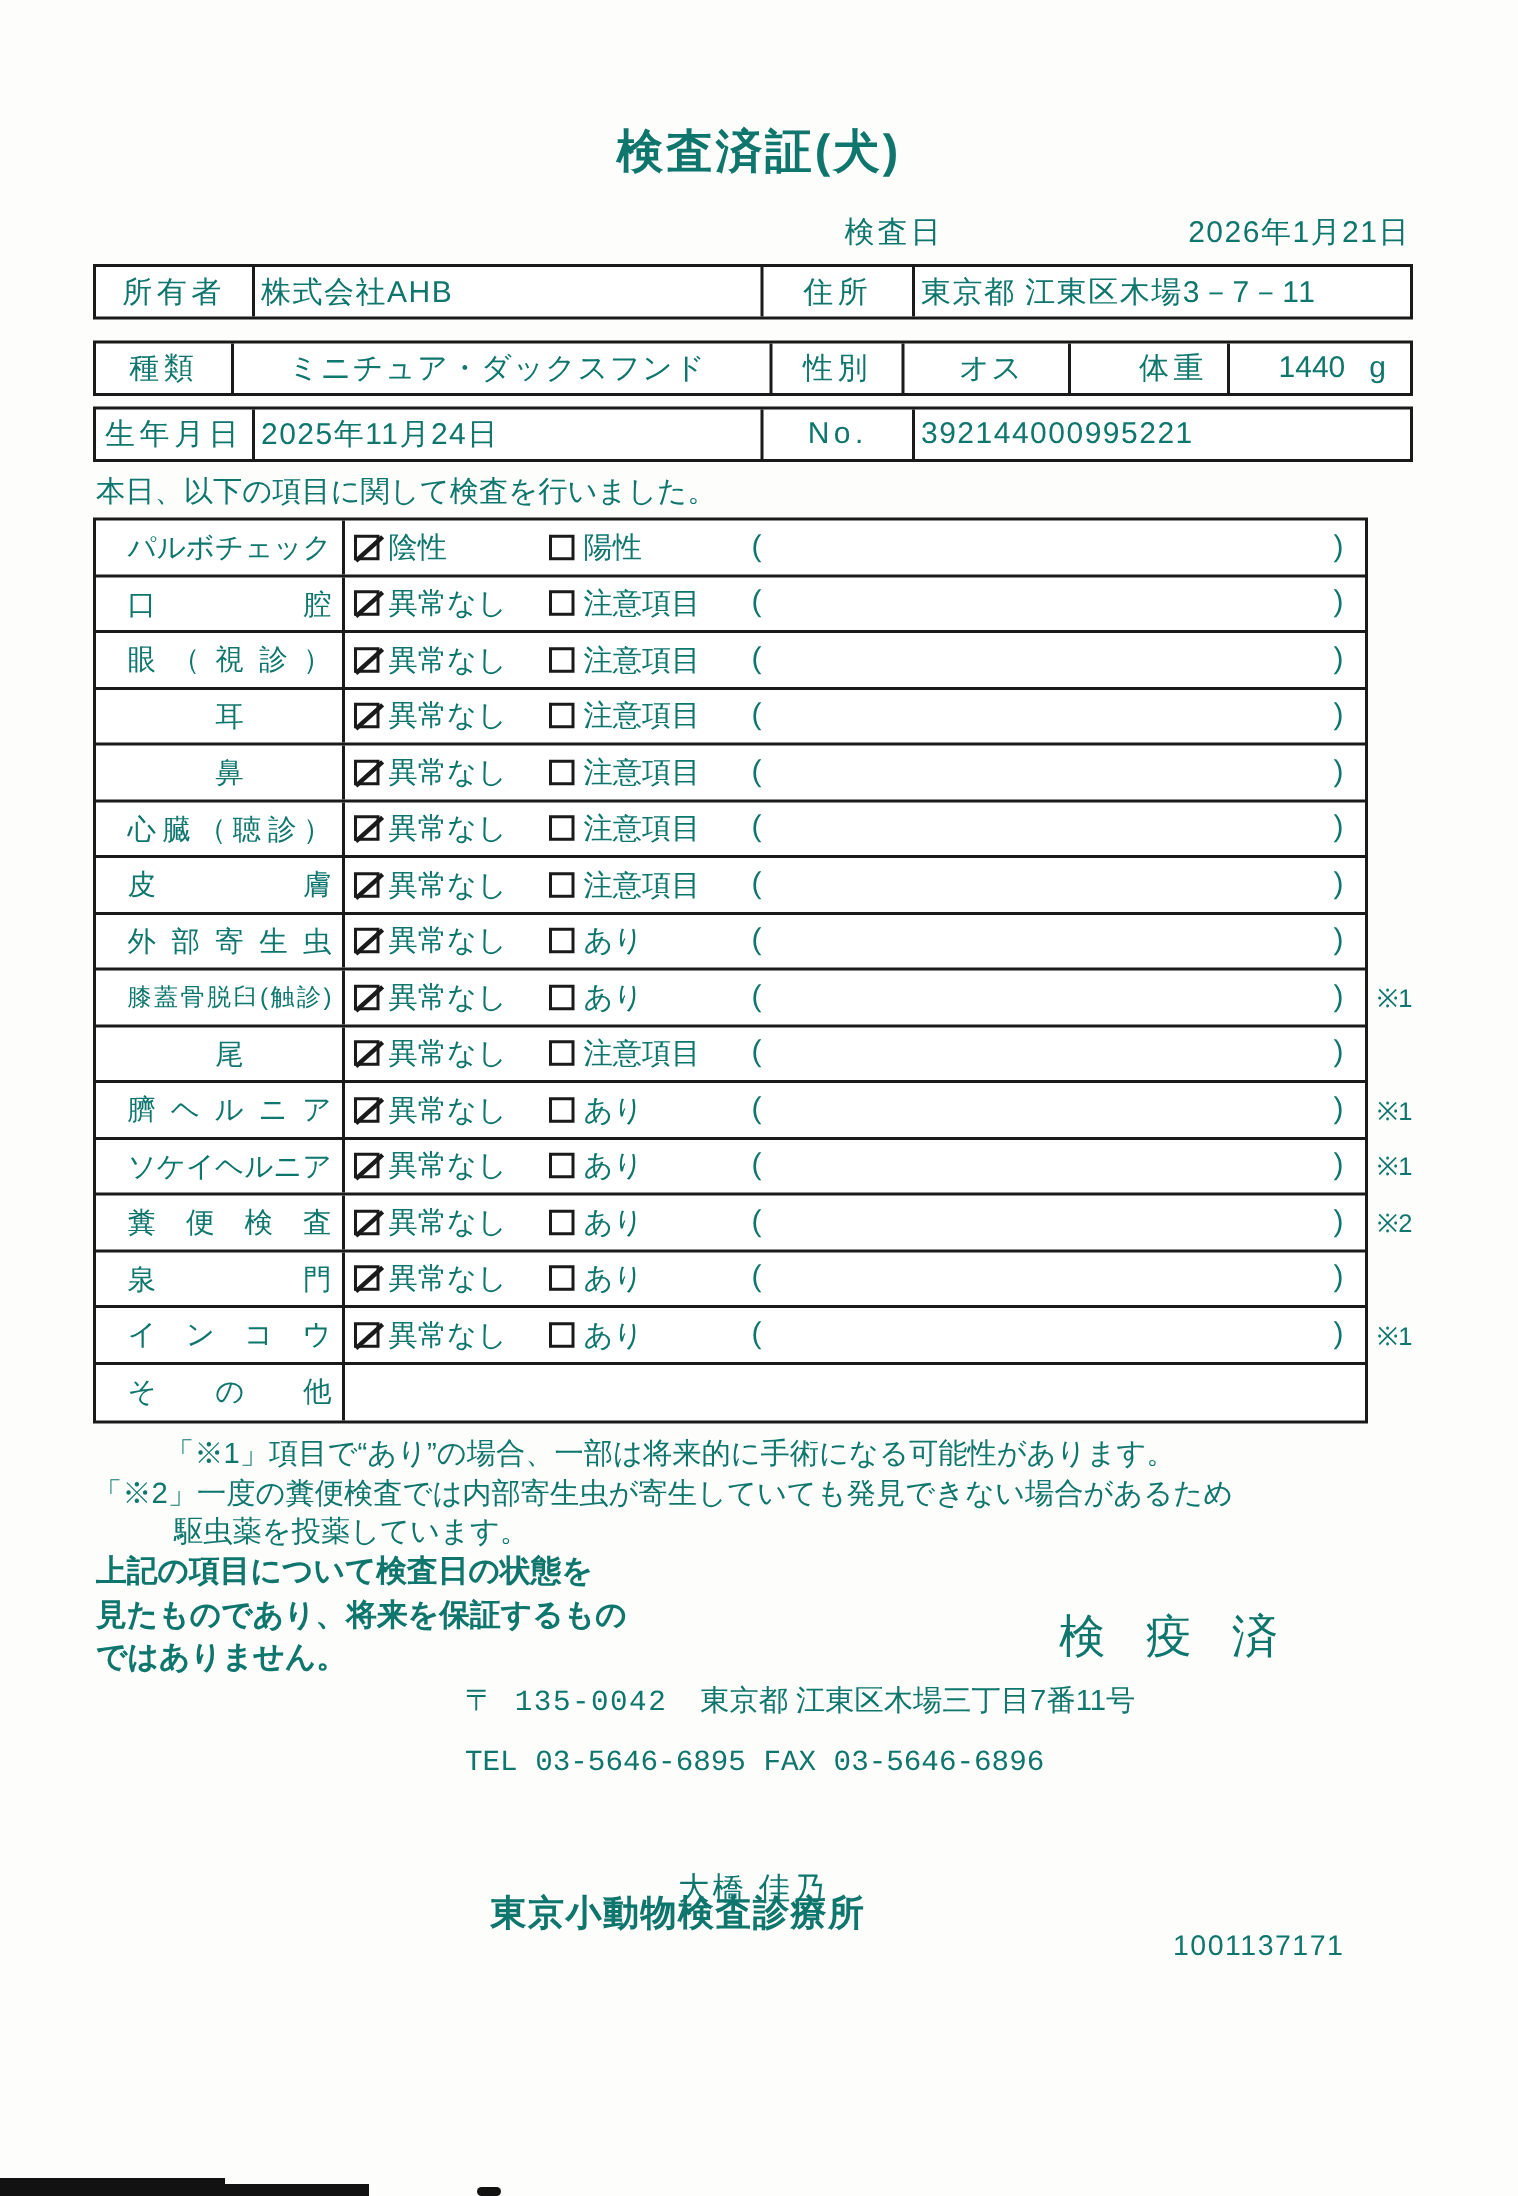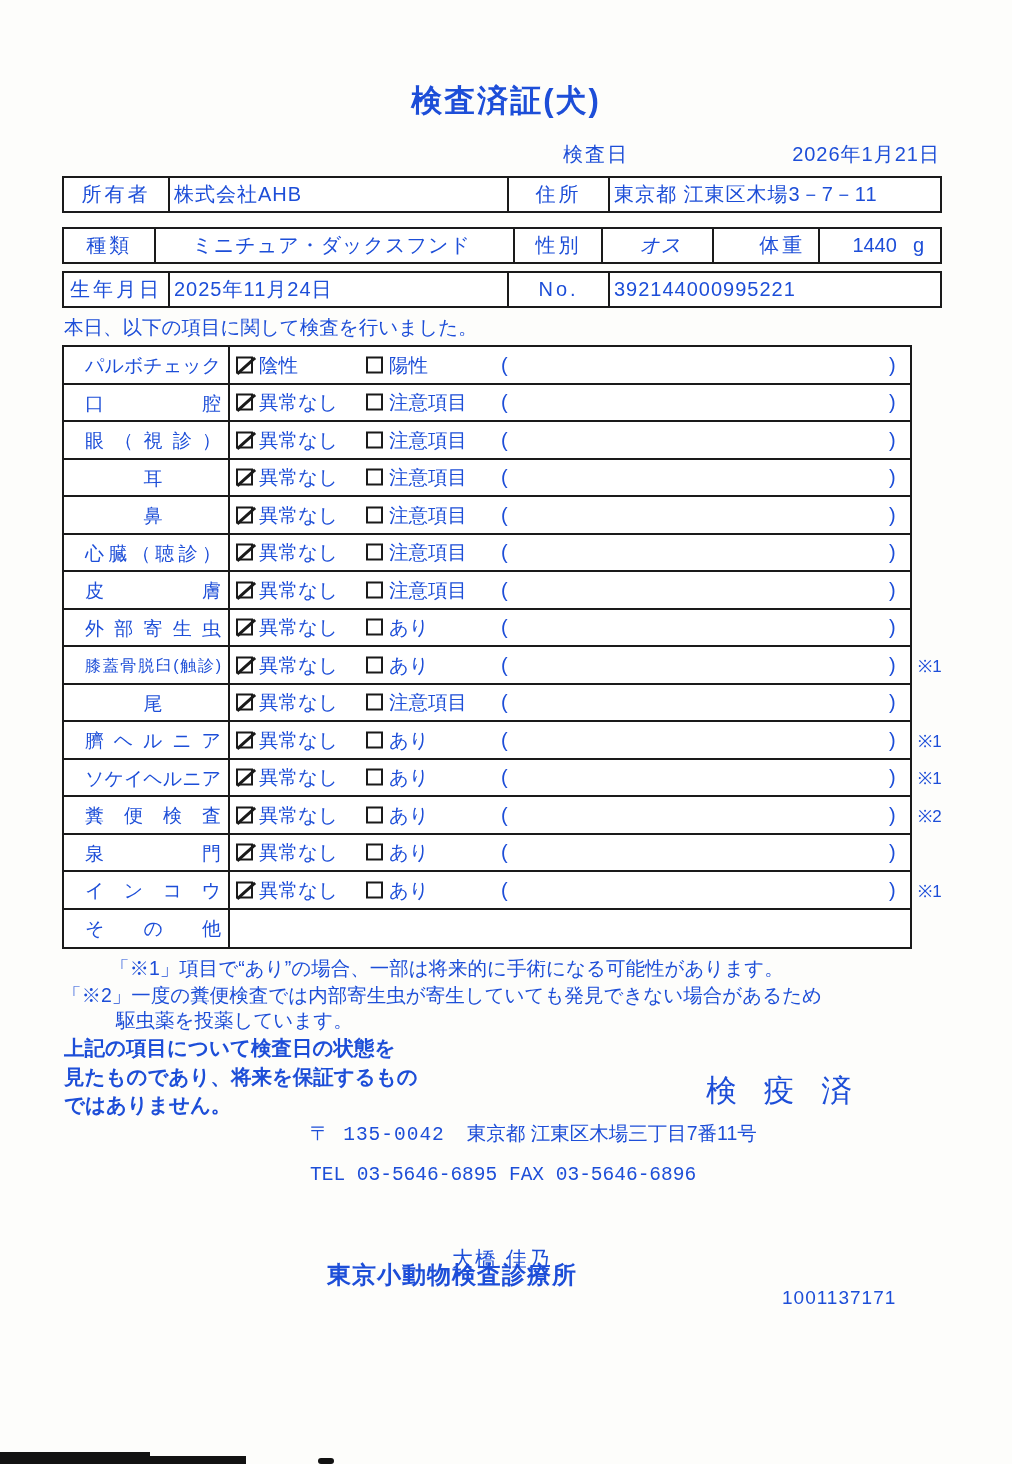--- a/index.html
+++ b/index.html
@@ -1,19 +1,19 @@
 <!DOCTYPE html>
 <html><head>
 <meta charset="utf-8">
 <style>
   * { margin:0; padding:0; box-sizing:border-box; }
   html,body { background:#ffffff; }
   .page {
     position:relative; width:1012px; height:1464px;
-    background:#fdfdfb; color:#1d4ed8; overflow:hidden;
+    background:#fdfdfb; color:#0f766e; overflow:hidden;
     font-family:"Liberation Sans", sans-serif;
   }
   
   .title {
     position:absolute; top:80px; left:0; width:100%;
     text-align:center; font-size:31px; font-weight:600; letter-spacing:2px;
   }
   .date-label { position:absolute; left:563px; top:141px; font-size:20px; letter-spacing:2px; }
   .date-value { position:absolute; right:72px; top:141px; font-size:20px; letter-spacing:1px; }
 
@@ -22,21 +22,21 @@
     position:absolute; left:62px; width:880px; height:37px;
     display:flex; border:2px solid #1a1a1a; background:#fff; font-size:20px;
   }
   .hdr-owner { top:176px; }
   .hdr-breed { top:227px;gap:32px; }
   .hdr-birth { top:271px; }
   .hdr-table .cell { display:flex; align-items:center; }
   .hdr-table .lab { justify-content:center; letter-spacing:3px; }
   .c-br { border-right:2px solid #1a1a1a; }
   .c-bl { border-left:2px solid #1a1a1a; }
-  .w106{width:106px;} .w337{width:337px;} .w83{width:103px;} .w90{width:90px;font-style:italic;} .w85{width:85px;}
+  .w106{width:106px;} .w337{width:337px;} .w83{width:103px;} .w90{width:90px;} .w85{width:85px;}
   .grow{flex:1;}
   .val{ padding-left:4px; letter-spacing:1px; }
   .weight-cell { flex:1; justify-content:flex-end; padding-right:16px; gap:16px; }
 
   .intro { position:absolute; left:64px; top:314px; font-size:19.5px; }
 
   
   .insp-table {
     position:absolute; left:62px; top:345px; width:850px;
     border:2px solid #1a1a1a; background:#fff;

